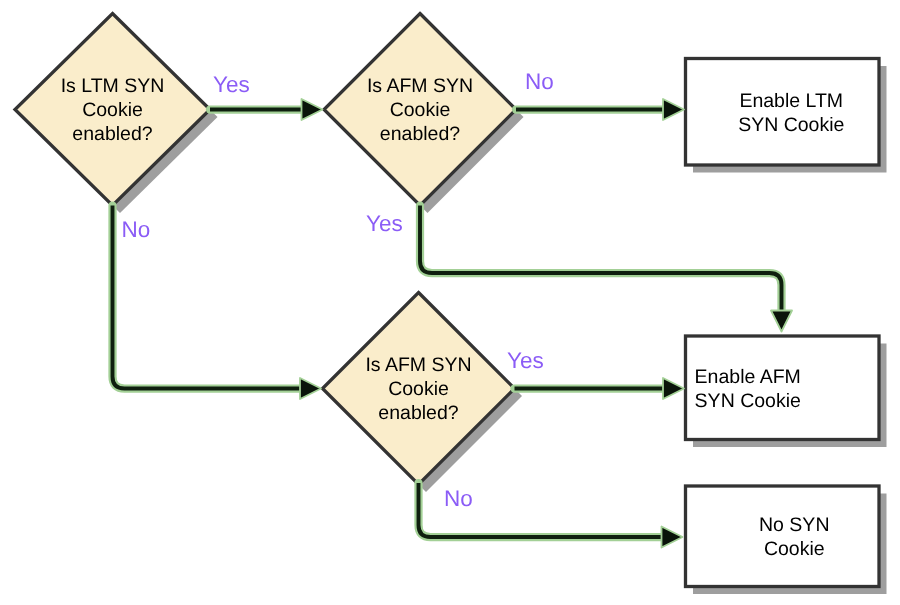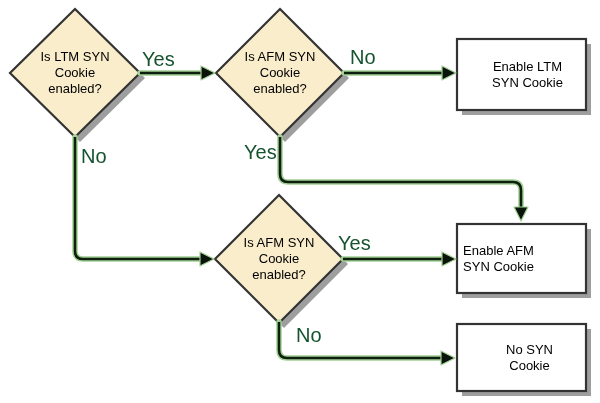--- a/index.html
+++ b/index.html
@@ -15,21 +15,21 @@
   .node-text {
     position:absolute;
     display:flex; align-items:center; justify-content:center;
     text-align:center;
     font-size:13px; line-height:16px; color:#000;
     white-space:pre-line;
     pointer-events:none;
   }
   .edge-label {
     position:absolute;
-    font-size:20px; color:#14532d;
+    font-size:15px; color:#8b5cf6;
     pointer-events:none;
   }
 </style>
 </head>
 <body>
 
 <div class="canvas">
 
   <svg class="layer" width="600" height="403" viewBox="0 0 600 403">
 

